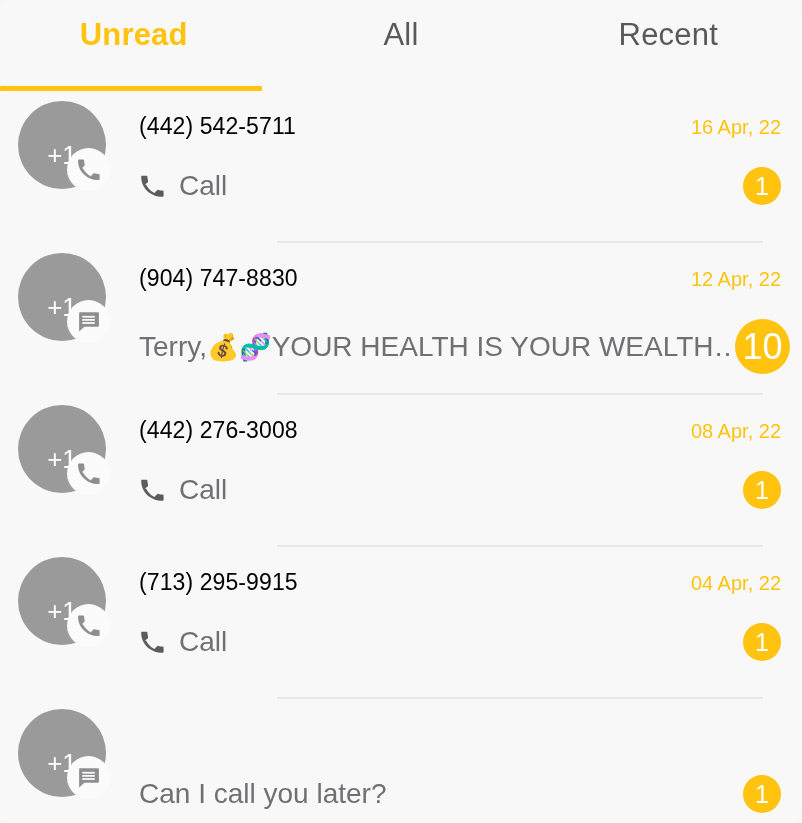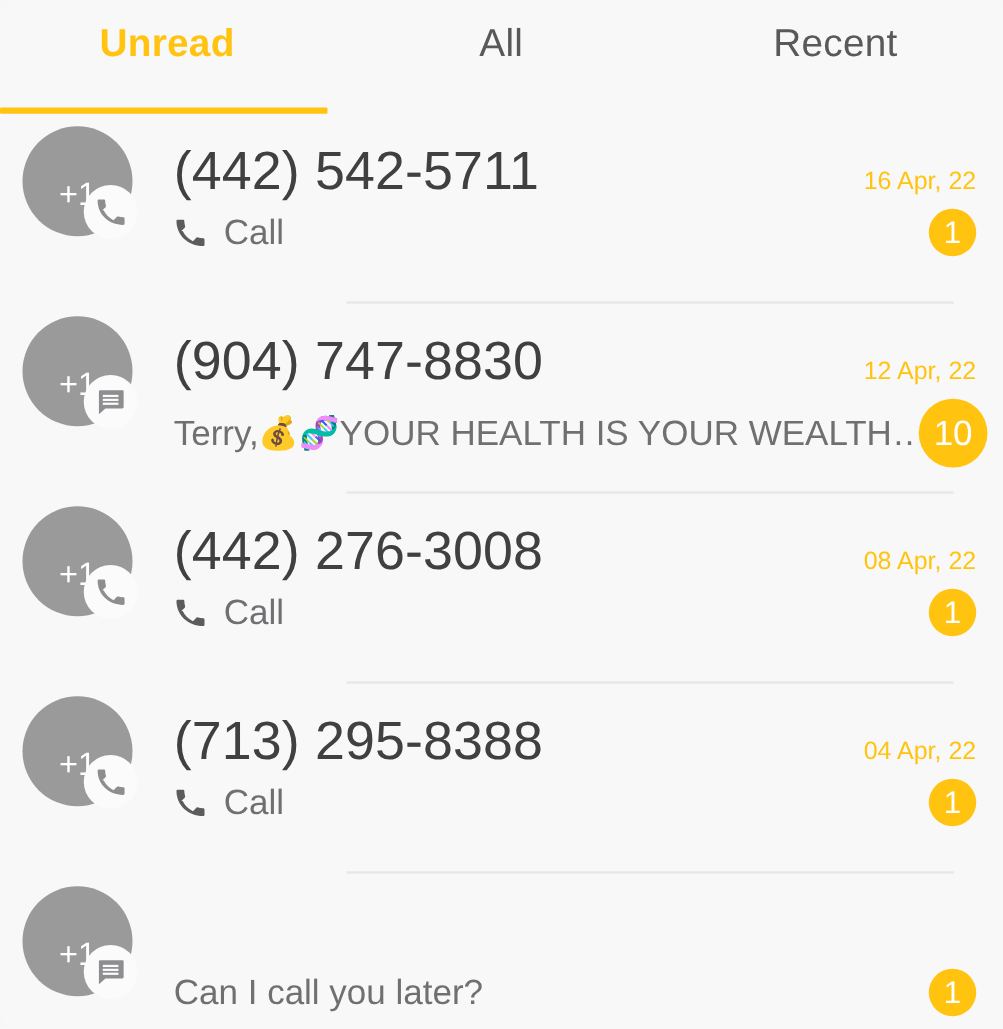--- a/index.html
+++ b/index.html
@@ -134,22 +134,22 @@
   .title-line {
     position: absolute;
     top: 22px;
     left: 0;
     right: 0;
     display: flex;
     align-items: baseline;
     justify-content: space-between;
   }
   .phone-number {
-    font-size: 43px;
-    color: #404040;
+    font-size: 23px;
+    color: #000000;
     font-weight: 400;
     letter-spacing: 0.1px;
     white-space: nowrap;
   }
   .date {
     font-size: 20px;
     color: #ffc310;
     font-weight: 400;
     white-space: nowrap;
     padding-right: 1px;
@@ -195,21 +195,21 @@
   }
   .unread-badge.small {
     width: 38px;
     height: 38px;
     font-size: 25px;
     margin-right: 1px;
   }
   .unread-badge.large {
     width: 55px;
     height: 55px;
-    font-size: 28px;
+    font-size: 36px;
     margin-right: -8px;
   }
   .divider {
     position: absolute;
     left: 138px;
     right: 19px;
     bottom: 0;
     height: 2px;
     background: #e7e8ea;
   }
@@ -340,21 +340,21 @@
             <span class="avatar-label">+1</span>
           </div>
           <div class="avatar-badge">
             <svg width="25" height="25" viewBox="0 0 24 24" fill="#8e8e91">
               <path d="M6.6 10.8c1.7 3.4 4.2 5.9 7.6 7.6l2.5-2.5c.3-.3.8-.4 1.2-.3 1.2.4 2.5.6 3.8.6.6 0 1 .5 1 1V21c0 .6-.4 1-1 1C10.3 22 2 13.7 2 3.5c0-.6.4-1 1-1h3.8c.6 0 1 .4 1 1 0 1.3.2 2.6.6 3.8.1.4 0 .9-.3 1.2l-2.5 2.3z"></path>
             </svg>
           </div>
         </div>
         <div class="content">
           <div class="title-line">
-            <span class="phone-number">(713) 295-8388</span>
+            <span class="phone-number">(713) 295-9915</span>
             <span class="date">04 Apr, 22</span>
           </div>
           <div class="sub-line">
             <span class="preview">
               <span class="phone-glyph">
                 <svg width="26" height="26" viewBox="0 0 24 24" fill="#5c5c5e">
                   <path d="M6.6 10.8c1.7 3.4 4.2 5.9 7.6 7.6l2.5-2.5c.3-.3.8-.4 1.2-.3 1.2.4 2.5.6 3.8.6.6 0 1 .5 1 1V21c0 .6-.4 1-1 1C10.3 22 2 13.7 2 3.5c0-.6.4-1 1-1h3.8c.6 0 1 .4 1 1 0 1.3.2 2.6.6 3.8.1.4 0 .9-.3 1.2l-2.5 2.3z"></path>
                 </svg>
               </span>
               <span>Call</span>

